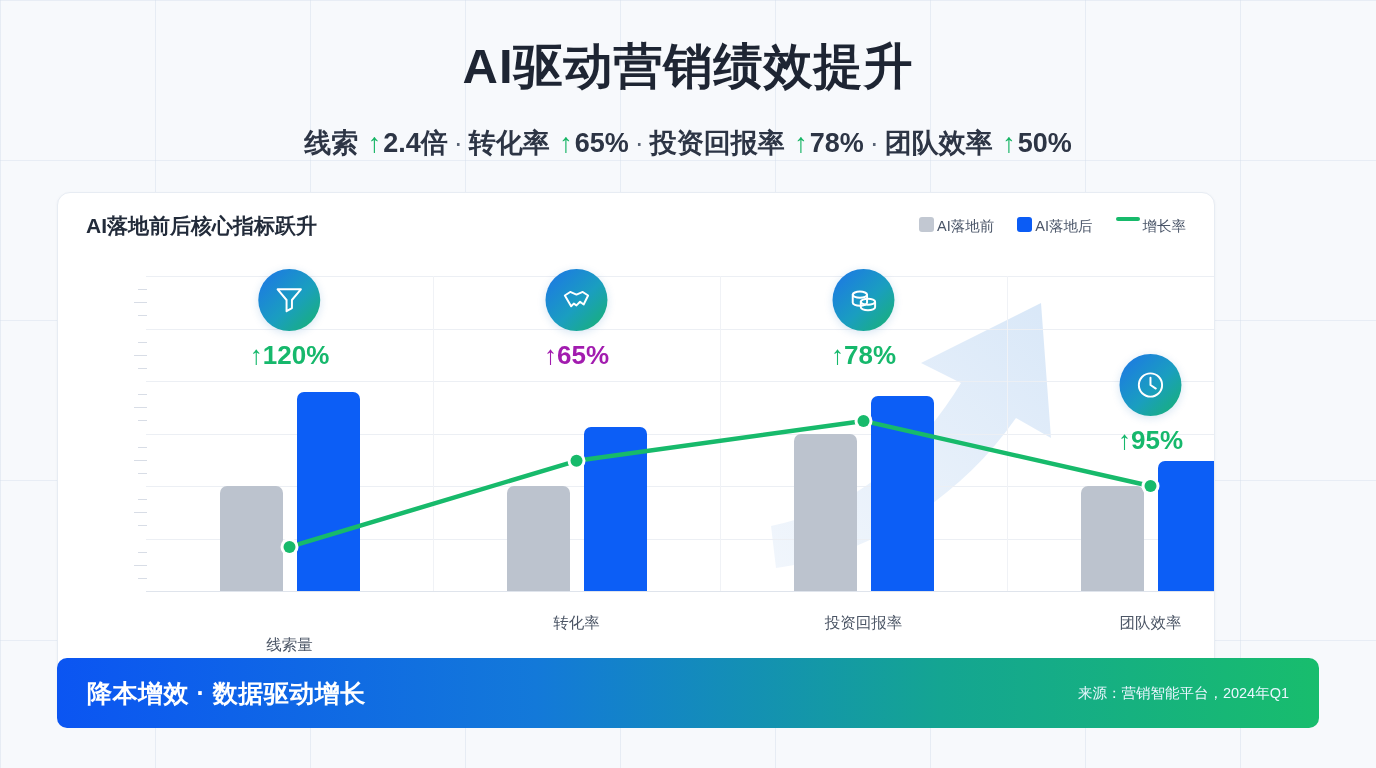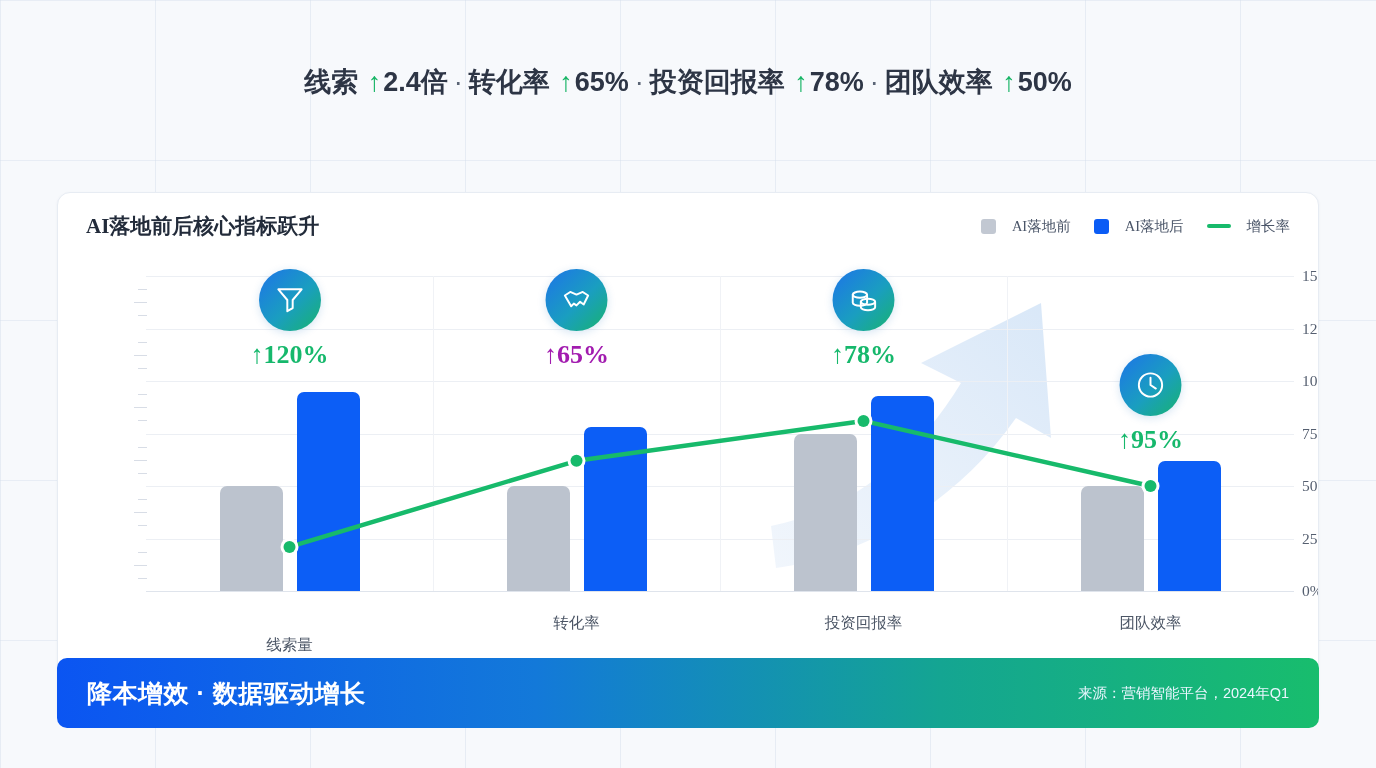--- a/index.html
+++ b/index.html
@@ -29,35 +29,34 @@
     line-height:1.25;
   }
   .subtitle{
     margin-top:28px; font-size:27px; font-weight:600; color:#2d3545;
   }
   .subtitle .up{ color:#18b566; font-weight:700; padding:0 2px; }
   .subtitle .dot{ color:#5b6576; padding:0 6px; font-weight:500; }
 
   .card{
     position:absolute; left:57px; top:192px;
-    width:1262px; height:530px;
+    width:1158px; height:530px;
     background:#ffffff; border:1px solid #e7ecf3;
     border-radius:13px; overflow:hidden;
     box-shadow:0 1px 3px rgba(40,60,90,.05);
-    font-family:Liberation Serif, serif;
   }
 
   .card-head{
     position:absolute; left:0; top:0; width:100%; height:66px;
     display:flex; align-items:center; justify-content:space-between;
     padding:0 28px 0 28px;
   }
   .card-title{ font-size:21px; font-weight:700; color:#222b3a; }
   .legend{ display:flex; align-items:center; gap:23px; }
-  .lg{ display:flex; align-items:center; gap:16px; font-size:14.5px; color:#4a5568; }
+  .lg{ display:flex; gap:3px; font-size:14.5px; color:#4a5568; }
   .sw{ width:15px; height:15px; border-radius:3px; }
   .sw.gray{ background:#c2c8d2; }
   .sw.blue{ background:#0b5cf5; }
   .sw.line{ width:24px; height:4px; border-radius:2px; background:#17ba6b; }
 
   
   .plot{
     position:absolute; left:88px; top:83px;
     width:1148px; height:315px;
   }
@@ -110,20 +109,21 @@
   .banner-title{ font-size:25px; font-weight:700; color:#fff; letter-spacing:.5px; }
   .banner-src{ font-size:14.5px; color:#eaf6ff; }
 </style>
 </head>
 <body>
 
 <div class="page-guides"></div>
 <div class="page-guides h"></div>
 
 <div class="header">
+  <div class="title">AI驱动营销绩效提升</div>
   <div class="subtitle" id="subtitle"><span>线索 <span class="up">↑</span>2.4倍</span><span class="dot">·</span><span>转化率 <span class="up">↑</span>65%</span><span class="dot">·</span><span>投资回报率 <span class="up">↑</span>78%</span><span class="dot">·</span><span>团队效率 <span class="up">↑</span>50%</span></div>
 </div>
 
 <div class="card">
 
   <div class="card-head">
     <div class="card-title">AI落地前后核心指标跃升</div>
     <div class="legend" id="legend">
         <div class="lg">
           <span class="sw gray" style="background: rgb(194, 200, 210);"></span>

